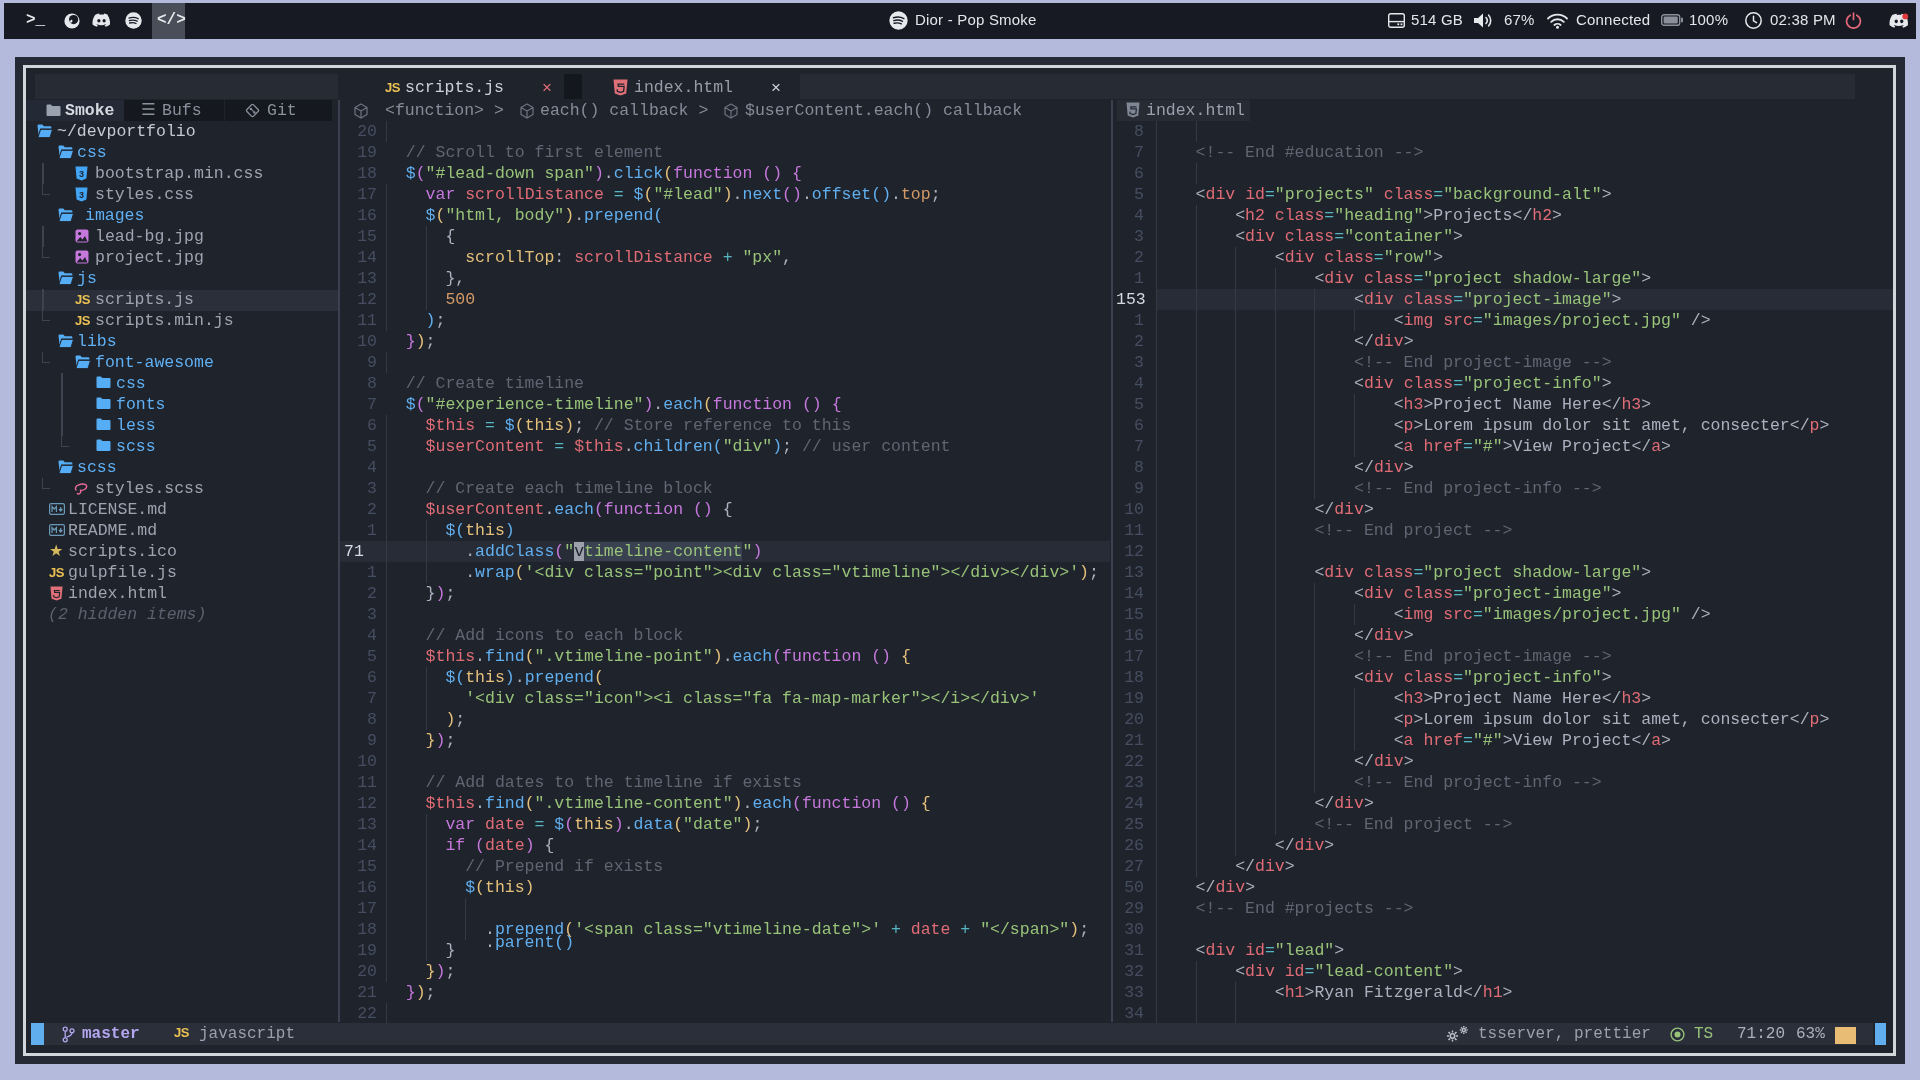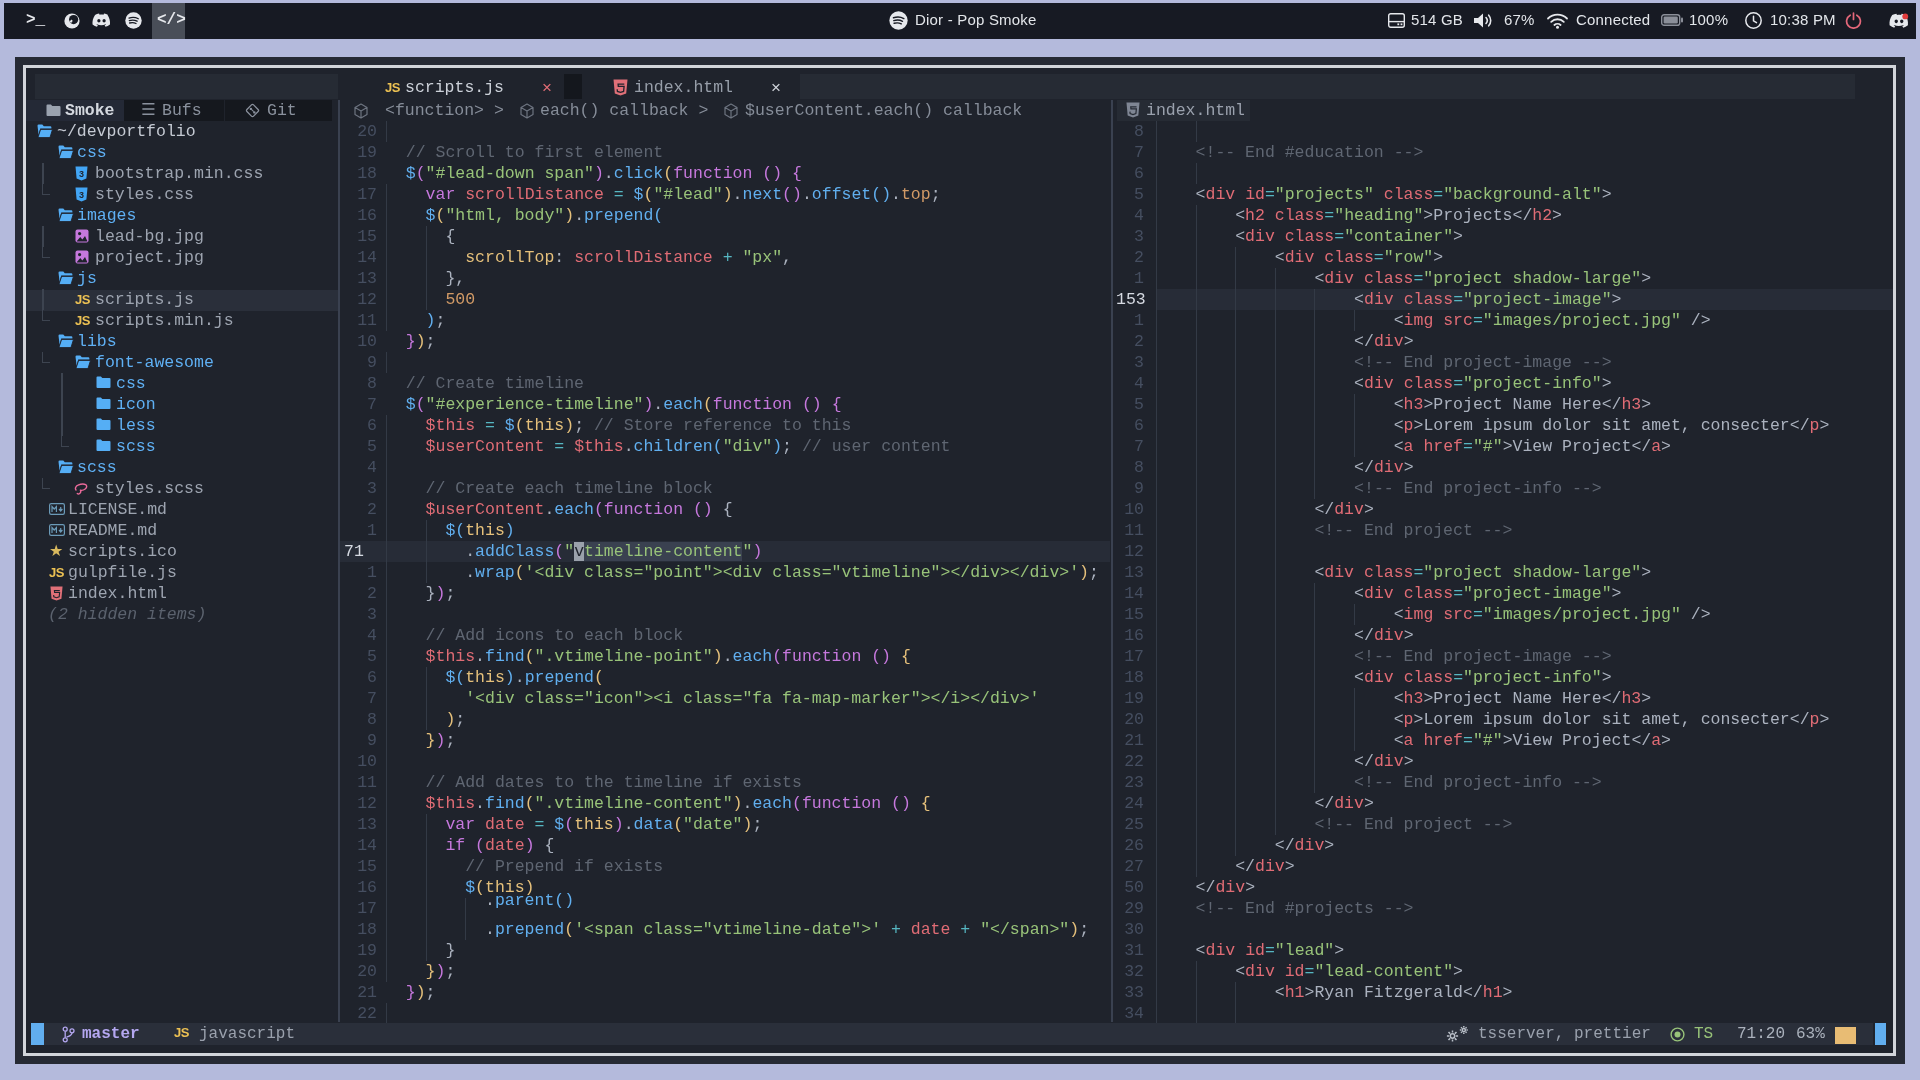--- a/index.html
+++ b/index.html
@@ -72,21 +72,21 @@
 <svg class="abs" style="left:1661px;top:14px" width="22" height="12" viewBox="0 0 22 12">
     <rect x="0.7" y="0.7" width="18" height="10.6" rx="2.4" fill="none" stroke="#8b8f99" stroke-width="1.4"></rect>
     <rect x="2.6" y="2.6" width="14.2" height="6.8" rx="1.2" fill="#8b8f99"></rect>
     <rect x="20" y="3.5" width="2" height="5" rx="1" fill="#8b8f99"></rect>
   </svg>
 <div class="tbtxt" style="left:1689px;top:11px">100%</div>
 <svg class="abs" style="left:1745px;top:12px" width="17" height="17" viewBox="0 0 17 17">
     <circle cx="8.5" cy="8.5" r="7.7" fill="none" stroke="#e6e8ec" stroke-width="1.5"></circle>
     <path d="M8.5 4.2 v4.6 l3 1.8" stroke="#e6e8ec" stroke-width="1.5" fill="none" stroke-linecap="round"></path>
   </svg>
-<div class="tbtxt" style="left:1770px;top:11px">10:38 PM</div>
+<div class="tbtxt" style="left:1770px;top:11px">02:38 PM</div>
 <svg class="abs" style="left:1845px;top:12px" width="17" height="17" viewBox="0 0 17 17">
     <path d="M5.2 3.2 a6.9 6.9 0 1 0 6.6 0" stroke="#e4687a" stroke-width="1.7" fill="none" stroke-linecap="round"></path>
     <path d="M8.5 1 v6.5" stroke="#e4687a" stroke-width="1.7" stroke-linecap="round"></path>
   </svg>
 <svg class="abs" style="left:1889px;top:13px" width="20" height="16" viewBox="0 0 24 18">
     <path fill="#e6e8ec" d="M20.3 1.9C18.7 1.1 17 .6 15.2.3l-.7 1.4c-1.6-.25-3.3-.25-4.9 0L8.9.3C7.1.6 5.4 1.1 3.8 1.9 1.1 6 .3 10 .7 14c1.9 1.5 3.8 2.4 5.6 3l1.2-2c-.7-.25-1.3-.55-1.9-.9l.5-.4c3.6 1.7 7.6 1.7 11.2 0l.5.4c-.6.35-1.3.65-1.9.9l1.2 2c1.8-.6 3.7-1.5 5.6-3 .5-4.6-.7-8.6-3-12.1zM8.7 11.6c-1.1 0-2-1-2-2.2s.9-2.2 2-2.2 2 1 2 2.2-.9 2.2-2 2.2zm6.6 0c-1.1 0-2-1-2-2.2s.9-2.2 2-2.2 2 1 2 2.2-.9 2.2-2 2.2z"></path>
     <circle cx="19.5" cy="3.5" r="3.5" fill="#e13c3c"></circle>
   </svg>
 <div class="frame"></div>
 <div class="winbg"></div>
@@ -158,21 +158,21 @@
 <div class="abs" style="left:42px;top:184px;width:8px;height:11px;border-left:1.5px solid #3d4450;border-bottom:1.5px solid #3d4450"></div>
 <svg class="abs" style="left:75px;top:187px" width="13" height="15" viewBox="0 0 13 15">
     <path d="M0.5 0.5 h12 l-1.1 12 L6.5 14.5 1.6 12.5 Z" fill="#42a5f5"></path>
     <text x="6.5" y="10.5" font-size="9" font-family="Liberation Sans" font-weight="bold" fill="#1f232c" text-anchor="middle">3</text>
   </svg>
 <div class="tfile" style="left:95px;top:184px">styles.css</div>
 <svg class="abs" style="left:58px;top:208px" width="16" height="14" viewBox="0 0 16 14">
     <path d="M0.5 1.8 a1.2 1.2 0 0 1 1.2-1.2 h3.6 l1.5 1.7 h6.4 a1.2 1.2 0 0 1 1.2 1.2 v1 H3.2 L1.6 11 Z" fill="#55aef5"></path>
     <path d="M3.6 5.4 h11.9 l-2.2 7.2 a1.4 1.4 0 0 1-1.3 1 H0.9 Z" fill="#55aef5" stroke="#1f232c" stroke-width="0.9"></path>
   </svg>
-<div class="tfold" style="left:77px;top:205px">images</div>
+<div class="tfold" style="left:85px;top:205px">images</div>
 <div class="abs" style="left:42px;top:226px;width:1.5px;height:21px;background:#3d4450"></div>
 <svg class="abs" style="left:75px;top:229px" width="14" height="14" viewBox="0 0 14 14">
     <rect x="0.5" y="0.5" width="13" height="13" rx="2" fill="#c678dd"></rect>
     <circle cx="4.6" cy="4.6" r="1.6" fill="#1f232c"></circle>
     <path d="M1.5 12.5 5.2 8 7.4 10.4 10 7 12.5 12.5 Z" fill="#1f232c"></path>
   </svg>
 <div class="tfile" style="left:95px;top:226px">lead-bg.jpg</div>
 <div class="abs" style="left:42px;top:247px;width:8px;height:11px;border-left:1.5px solid #3d4450;border-bottom:1.5px solid #3d4450"></div>
 <svg class="abs" style="left:75px;top:250px" width="14" height="14" viewBox="0 0 14 14">
     <rect x="0.5" y="0.5" width="13" height="13" rx="2" fill="#c678dd"></rect>
@@ -204,21 +204,21 @@
 <div class="tfold" style="left:95px;top:352px">font-awesome</div>
 <div class="abs" style="left:61px;top:373px;width:1.5px;height:21px;background:#3d4450"></div>
 <svg class="abs" style="left:96px;top:376px" width="15" height="13" viewBox="0 0 15 13">
     <path d="M0.5 1.5 a1 1 0 0 1 1-1 h3.4 l1.4 1.6 h7.2 a1 1 0 0 1 1 1 v8 a1 1 0 0 1-1 1 h-12 a1 1 0 0 1-1-1 Z" fill="#55aef5"></path>
   </svg>
 <div class="tfold" style="left:116px;top:373px">css</div>
 <div class="abs" style="left:61px;top:394px;width:1.5px;height:21px;background:#3d4450"></div>
 <svg class="abs" style="left:96px;top:397px" width="15" height="13" viewBox="0 0 15 13">
     <path d="M0.5 1.5 a1 1 0 0 1 1-1 h3.4 l1.4 1.6 h7.2 a1 1 0 0 1 1 1 v8 a1 1 0 0 1-1 1 h-12 a1 1 0 0 1-1-1 Z" fill="#55aef5"></path>
   </svg>
-<div class="tfold" style="left:116px;top:394px">icon</div>
+<div class="tfold" style="left:116px;top:394px">fonts</div>
 <div class="abs" style="left:61px;top:415px;width:1.5px;height:21px;background:#3d4450"></div>
 <svg class="abs" style="left:96px;top:418px" width="15" height="13" viewBox="0 0 15 13">
     <path d="M0.5 1.5 a1 1 0 0 1 1-1 h3.4 l1.4 1.6 h7.2 a1 1 0 0 1 1 1 v8 a1 1 0 0 1-1 1 h-12 a1 1 0 0 1-1-1 Z" fill="#55aef5"></path>
   </svg>
 <div class="tfold" style="left:116px;top:415px">less</div>
 <div class="abs" style="left:61px;top:436px;width:8px;height:11px;border-left:1.5px solid #3d4450;border-bottom:1.5px solid #3d4450"></div>
 <svg class="abs" style="left:96px;top:439px" width="15" height="13" viewBox="0 0 15 13">
     <path d="M0.5 1.5 a1 1 0 0 1 1-1 h3.4 l1.4 1.6 h7.2 a1 1 0 0 1 1 1 v8 a1 1 0 0 1-1 1 h-12 a1 1 0 0 1-1-1 Z" fill="#55aef5"></path>
   </svg>
 <div class="tfold" style="left:116px;top:436px">scss</div>
@@ -368,21 +368,21 @@
 <div class="ig" style="left:425.6px;top:856px"></div>
 <div class="cl" style="left:465.2px;top:856px"><b class="com">//&nbsp;Prepend&nbsp;if&nbsp;exists</b></div>
 <div class="num" style="left:341px;width:36px;top:877px">16</div>
 <div class="ig" style="left:386.0px;top:877px"></div>
 <div class="ig" style="left:425.6px;top:877px"></div>
 <div class="cl" style="left:465.2px;top:877px"><b class="blu">$</b><b class="yel">(</b><b class="yel">this</b><b class="yel">)</b></div>
 <div class="num" style="left:341px;width:36px;top:898px">17</div>
 <div class="ig" style="left:386.0px;top:898px"></div>
 <div class="ig" style="left:425.6px;top:898px"></div>
 <div class="ig" style="left:465.2px;top:898px"></div>
-<div class="cl" style="left:485.0px;top:890px"><b class="fg">.</b><b class="blu">parent</b><b class="blu">()</b></div>
+<div class="cl" style="left:485.0px;top:932px"><b class="fg">.</b><b class="blu">parent</b><b class="blu">()</b></div>
 <div class="num" style="left:341px;width:36px;top:919px">18</div>
 <div class="ig" style="left:386.0px;top:919px"></div>
 <div class="ig" style="left:425.6px;top:919px"></div>
 <div class="ig" style="left:465.2px;top:919px"></div>
 <div class="cl" style="left:485.0px;top:919px"><b class="fg">.</b><b class="blu">prepend</b><b class="yel">(</b><b class="grn">'&lt;span&nbsp;class="vtimeline-date"&gt;'</b><b class="fg">&nbsp;</b><b class="cyn">+</b><b class="fg">&nbsp;</b><b class="red">date</b><b class="fg">&nbsp;</b><b class="cyn">+</b><b class="fg">&nbsp;</b><b class="grn">"&lt;/span&gt;"</b><b class="yel">)</b><b class="fg">;</b></div>
 <div class="num" style="left:341px;width:36px;top:940px">19</div>
 <div class="ig" style="left:386.0px;top:940px"></div>
 <div class="ig" style="left:425.6px;top:940px"></div>
 <div class="cl" style="left:445.4px;top:940px"><b class="fg">}</b></div>
 <div class="num" style="left:341px;width:36px;top:961px">20</div>

